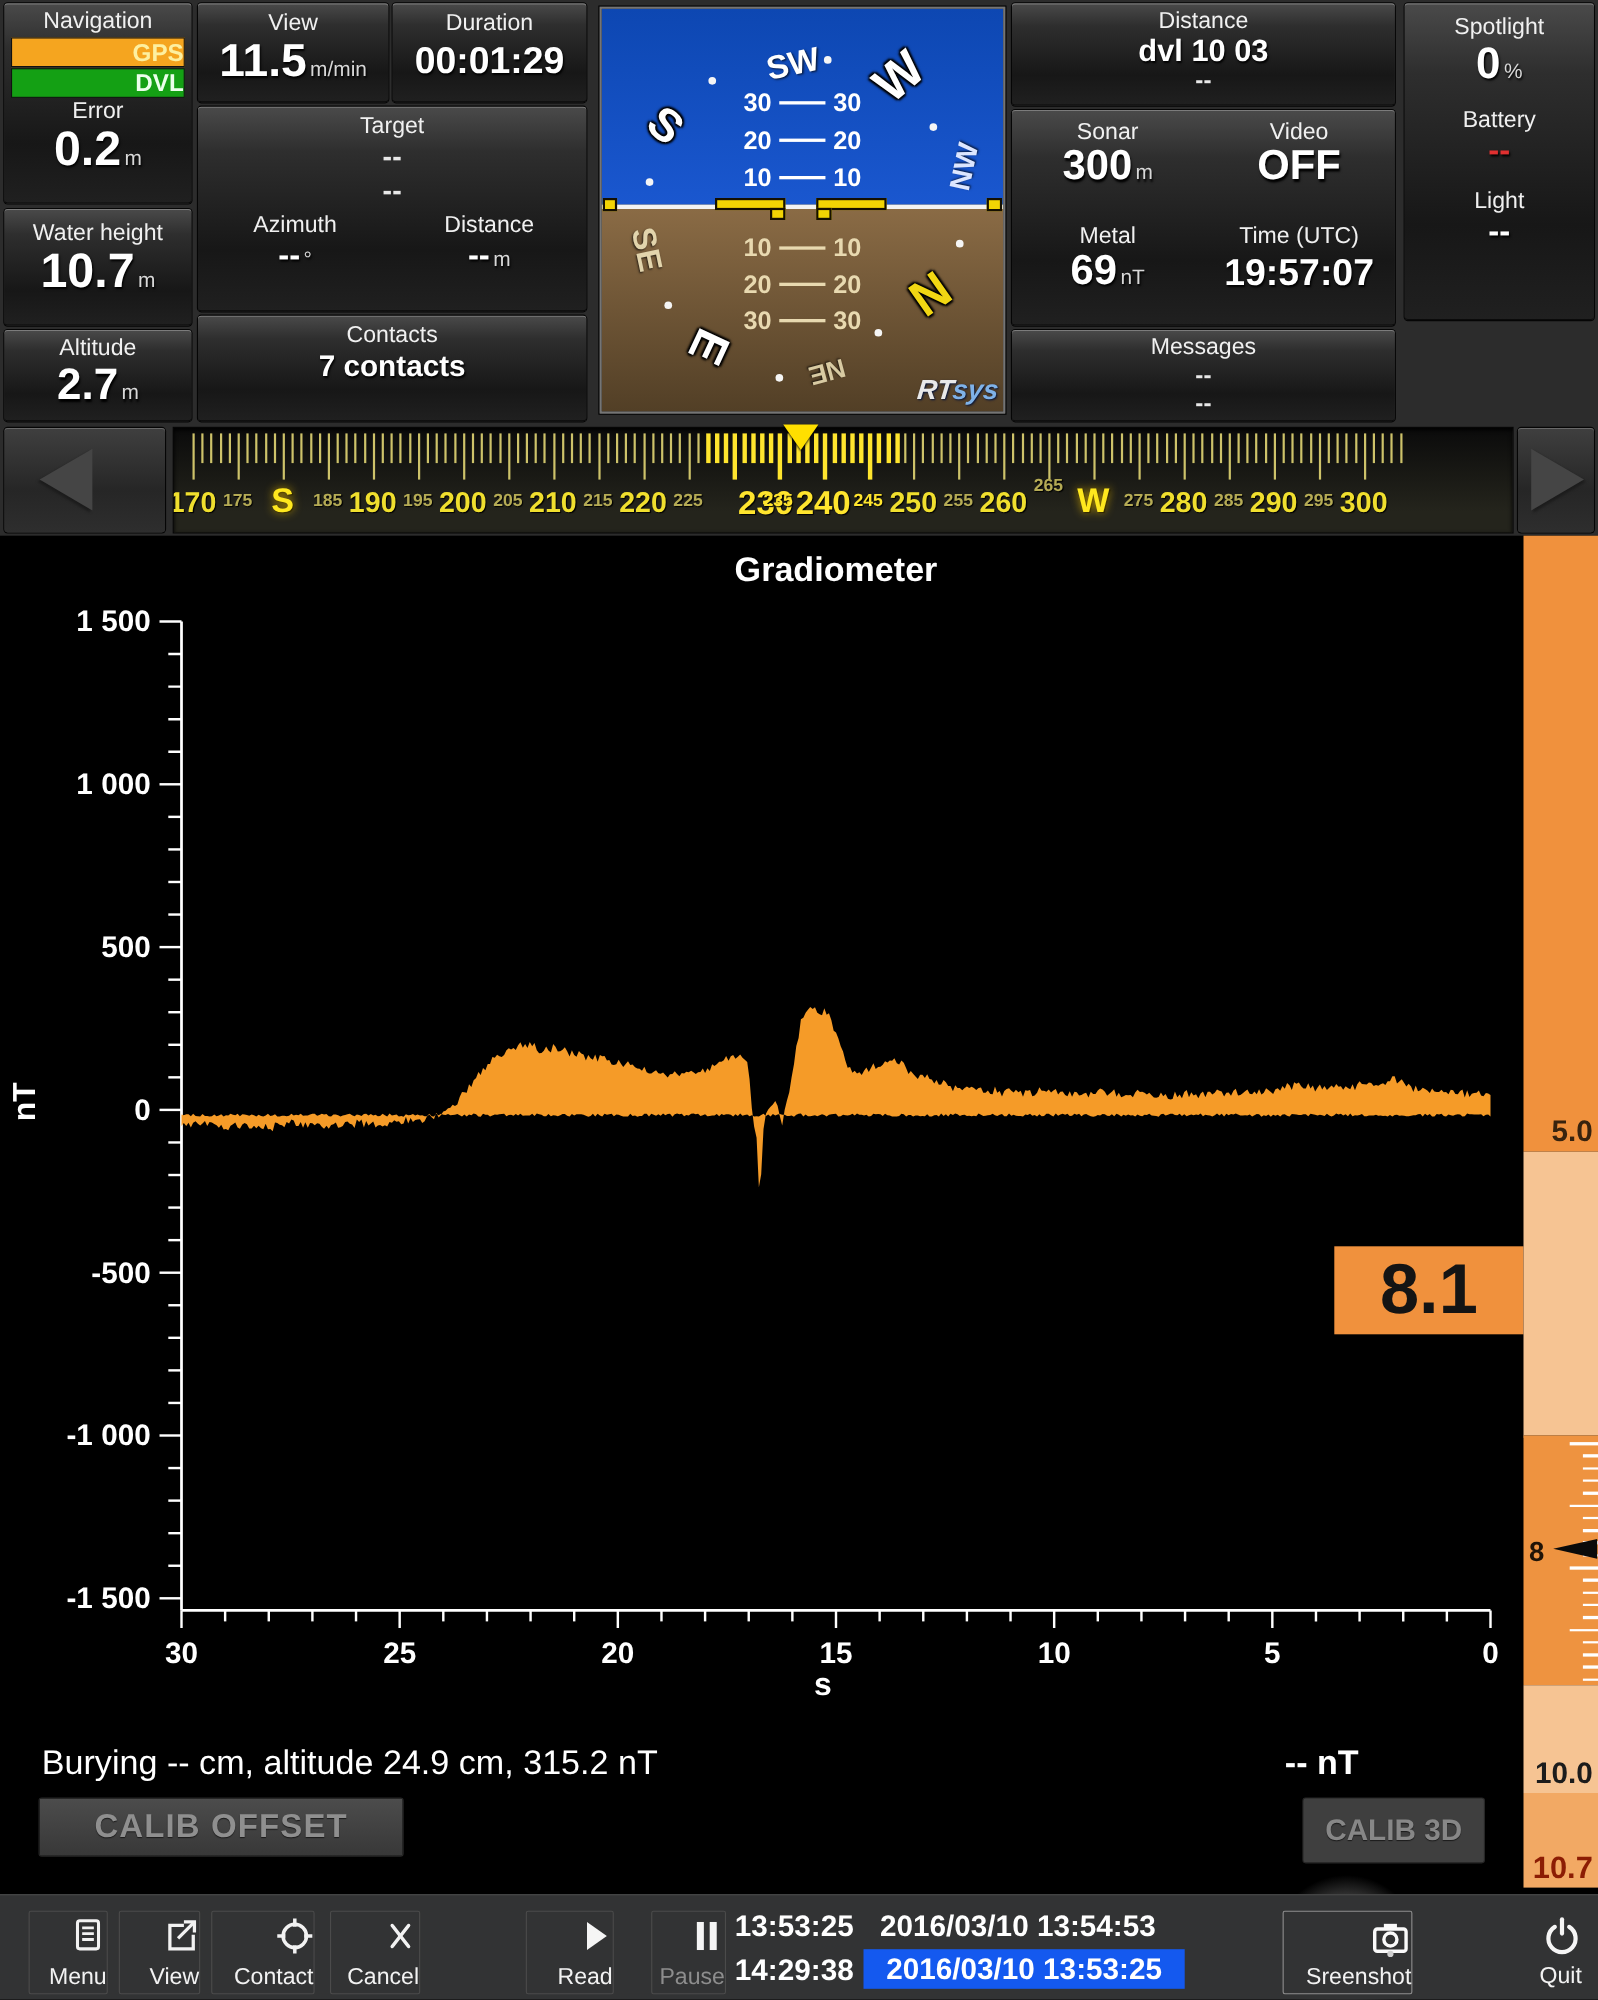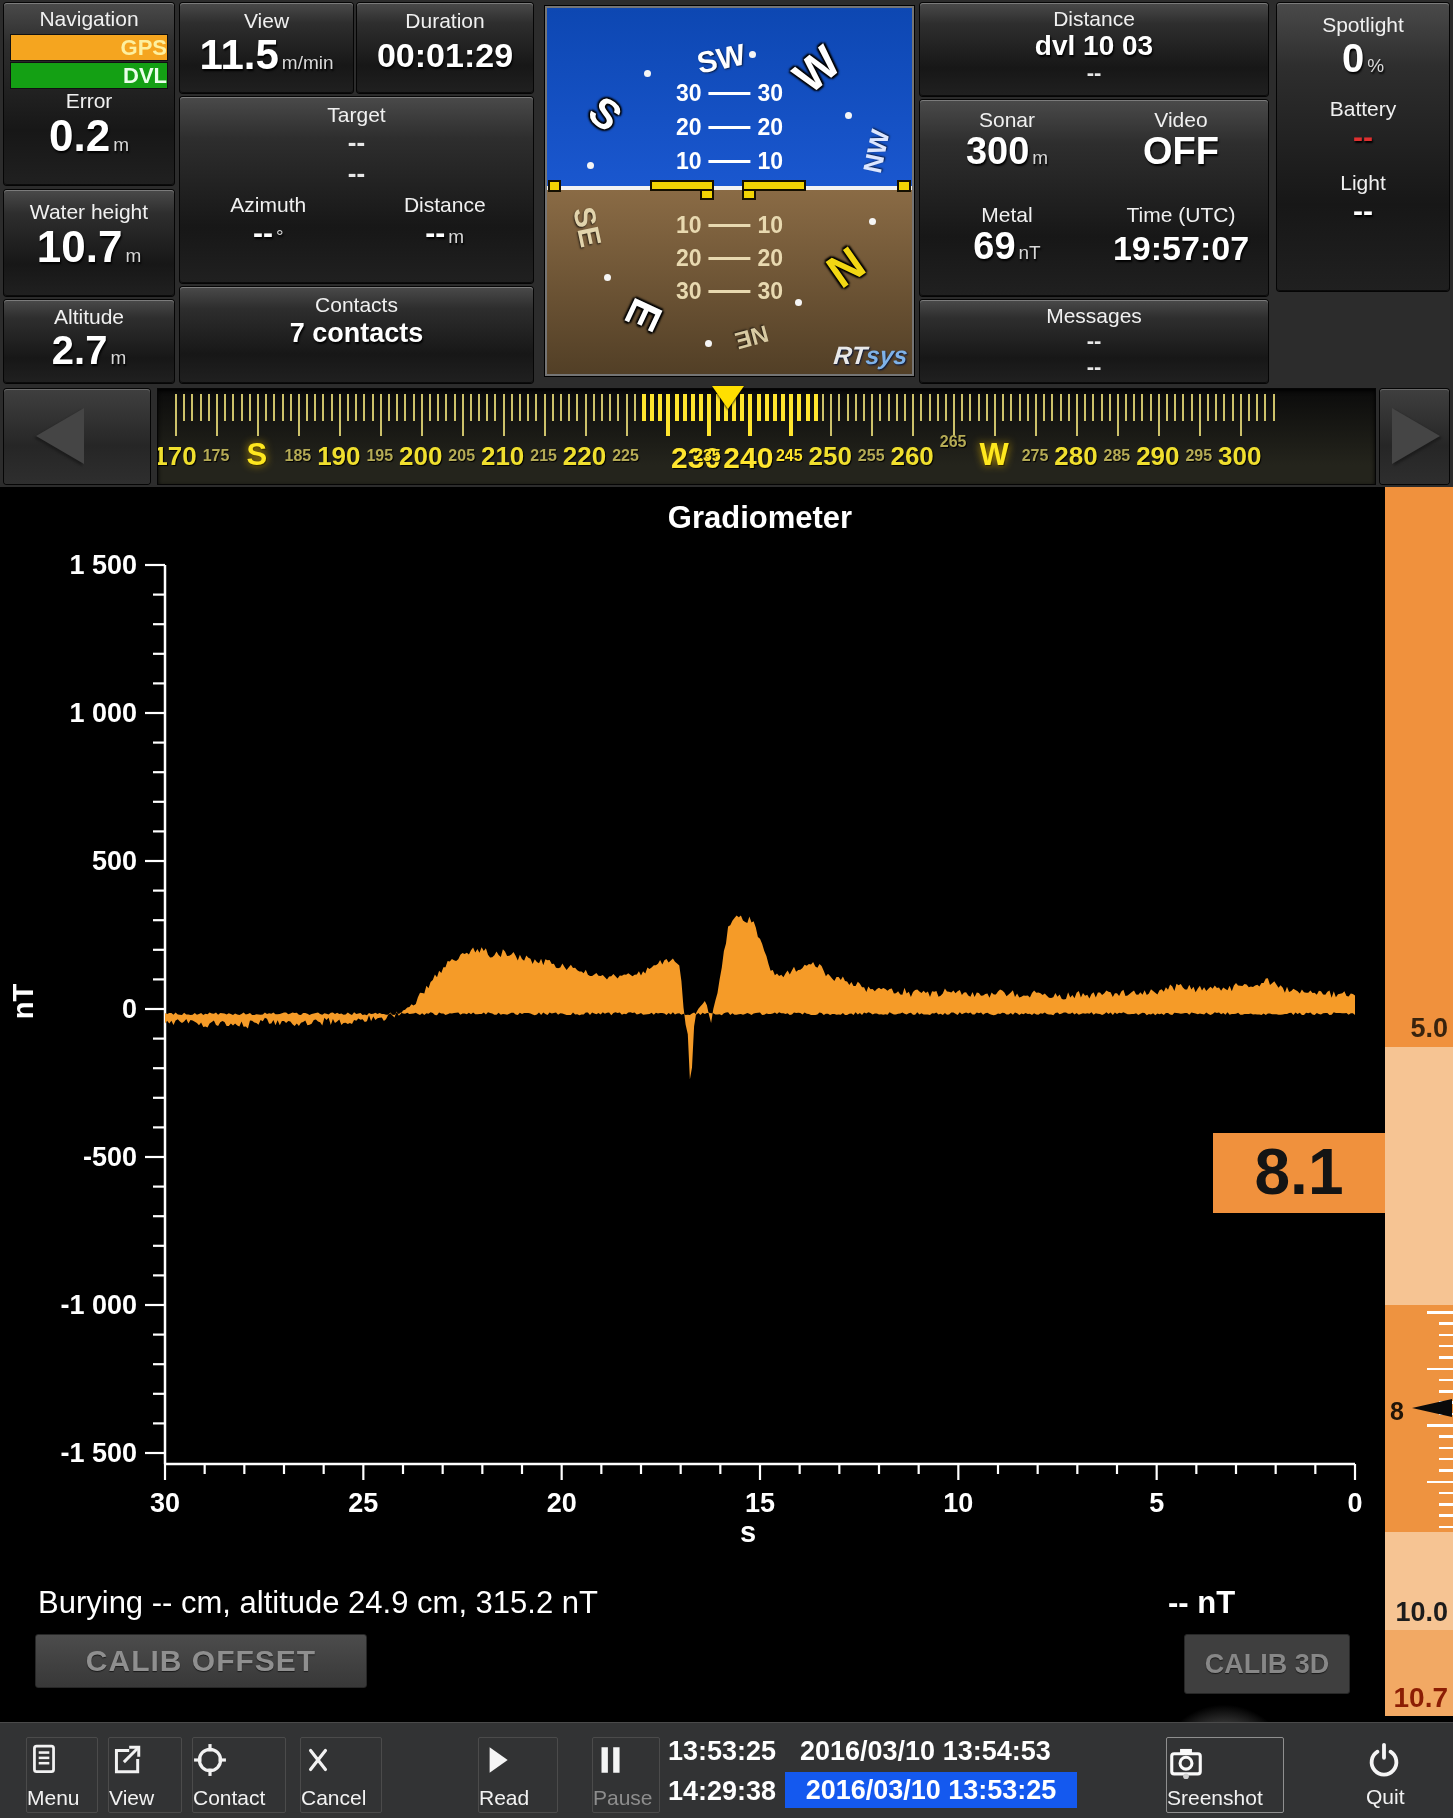--- a/index.html
+++ b/index.html
@@ -61,21 +61,21 @@
                 border-top:9px solid transparent;border-bottom:9px solid transparent;
                 border-right:40px solid #0a0a0a;}
   
   .calib{position:absolute;border:1px solid #272727;border-radius:3px;text-align:center;
          background:linear-gradient(180deg,#4c4c4c,#383838);color:#8f8f8f;font-weight:bold;
          text-shadow:0 1px 1px #1a1a1a;}
   
   #toolbar{position:absolute;left:0;top:1722px;width:1453px;height:96px;background:#323334;
            border-top:1px solid #4a4a4a;}
   .tb-btn{position:absolute;top:14px;height:74px;border:1px solid #4b4b4b;border-radius:2px;
-          text-align:left;}
+          text-align:right;}
   .tb-label{position:absolute;left:0;right:0;bottom:2px;font-size:21px;color:#f2f2f2;}
   .tb-icon{margin-top:5px;}
   .tb-time{position:absolute;font-size:27px;font-weight:bold;color:#fff;white-space:nowrap;}
   #time-hl{position:absolute;left:785px;top:49px;width:292px;height:36px;background:#1459ef;
            text-align:center;line-height:36px;font-size:27px;font-weight:bold;}
   #shot-glow{position:absolute;left:1156px;top:1704px;width:136px;height:136px;border-radius:50%;
              background:radial-gradient(circle,#7b7b7b 0%,#5c5c5c 35%,rgba(80,80,80,0) 70%);}
 </style>
 </head>
 <body>

